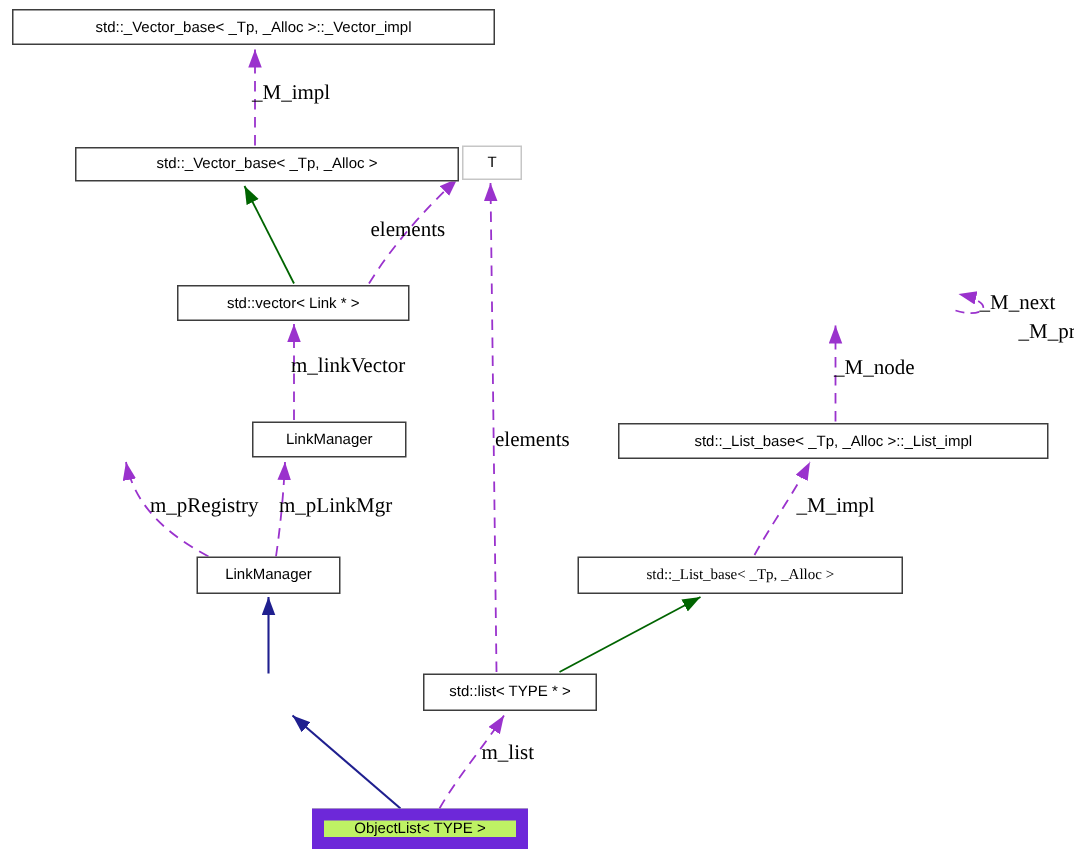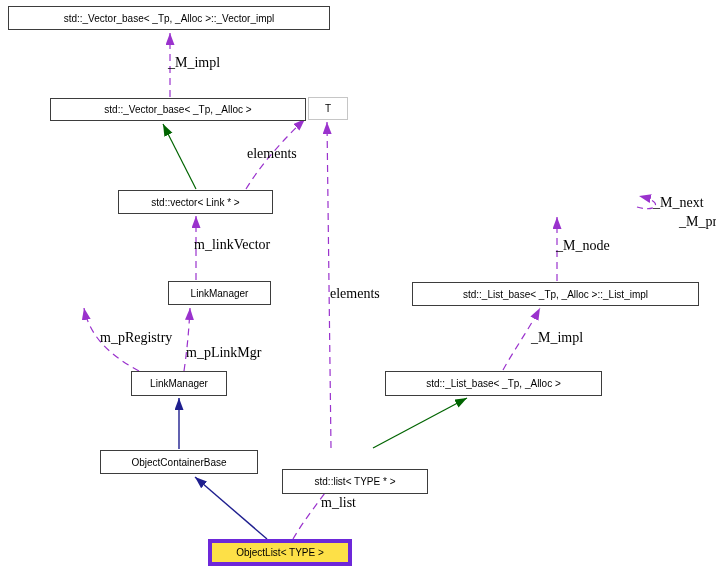--- a/index.html
+++ b/index.html
@@ -31,22 +31,22 @@
     align-items: center;
     justify-content: center;
     white-space: nowrap;
     cursor: pointer;
   }
   .node.external {
     border-color: #c6c6c6;
     cursor: default;
   }
   .node.focus {
-    background: #fde047;
-    border: 4px solid #6d28d9;
+    background: #bef264;
+    border: 8px solid #6d28d9;
     cursor: default;
   }
   .edge-label {
     position: absolute;
     color: #000000;
     font-size: 14px;
     line-height: 13px;
     white-space: nowrap;
     font-family: Liberation Serif, serif;
   }
@@ -107,37 +107,36 @@
   <div class="node" style="left:118px; top:190px; width:155px; height:24px;">std::vector&lt; Link * &gt;</div>
 
 
 
   <div class="node" style="left:144px; top:281px; width:103px; height:24px;margin-left:24px;">LinkManager</div>
 
   <div class="node" style="left:412px; top:282px; width:287px; height:24px;">std::_List_base&lt; _Tp, _Alloc &gt;::_List_impl</div>
 
   <div class="node" style="left:131px; top:371px; width:96px; height:25px;">LinkManager</div>
 
-  <div class="node" style="left:385px; top:371px; width:217px; height:25px;">std::_List_base&lt; _Tp, _Alloc &gt;</div>
+  <div class="node" style="left:385px; top:371px; width:217px; height:25px;font-family:Liberation Serif, serif;">std::_List_base&lt; _Tp, _Alloc &gt;</div>
 
-  <div class="node" style="left:100px; top:450px; width:158px; height:24px;">ObjectContainerBase</div>
 
-  <div class="node" style="left:282px; top:449px; width:146px; height:25px;margin-top:20px;">std::list&lt; TYPE * &gt;</div>
+  <div class="node" style="left:282px; top:449px; width:116px; height:25px;">std::list&lt; TYPE * &gt;</div>
 
   <div class="node focus" style="left:208px; top:539px; width:144px; height:27px;">ObjectList&lt; TYPE &gt;</div>
 
   <div class="edge-label" style="left:168px; top:56px;">_M_impl</div>
 
   <div class="edge-label" style="left:247px; top:147px;">elements</div>
 
   <div class="edge-label" style="left:194px; top:238px;">m_linkVector</div>
 
   <div class="edge-label" style="left:100px; top:331px;">m_pRegistry</div>
 
-  <div class="edge-label" style="left:186px; top:346px;">m_pLinkMgr</div>
+  <div class="edge-label" style="left:186px; top:331px;">m_pLinkMgr</div>
 
   <div class="edge-label" style="left:330px; top:287px;">elements</div>
 
   <div class="edge-label" style="left:531px; top:331px;">_M_impl</div>
 
   <div class="edge-label" style="left:556px; top:239px;">_M_node</div>
 
   <div class="edge-label" style="left:679px; top:183px;margin-top:32px;">_M_prev</div>
 
   <div class="edge-label" style="left:653px; top:196px;">_M_next</div>

